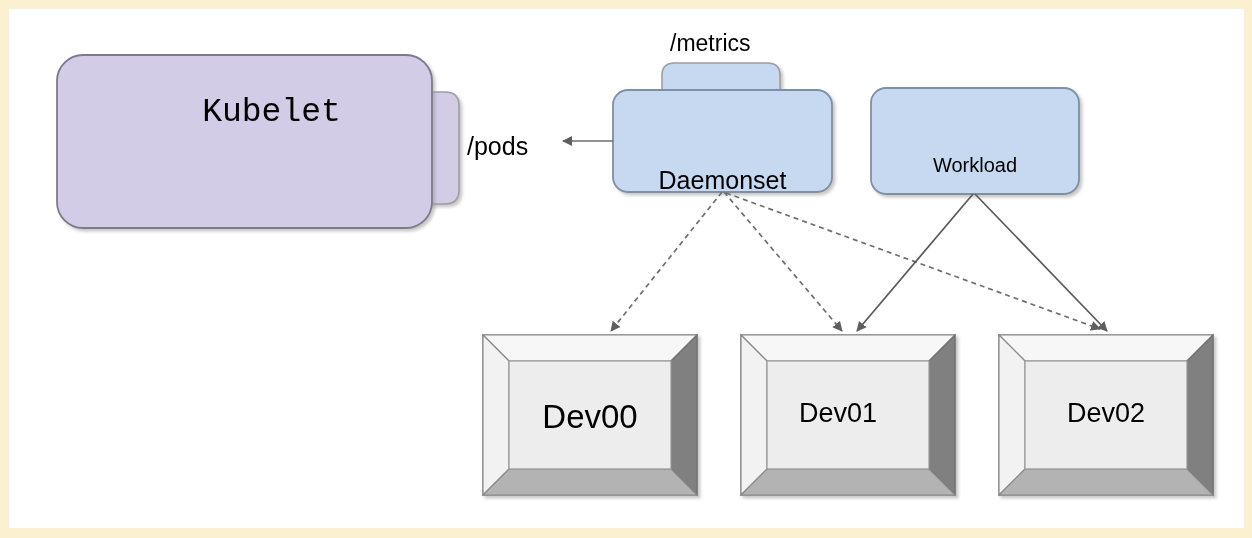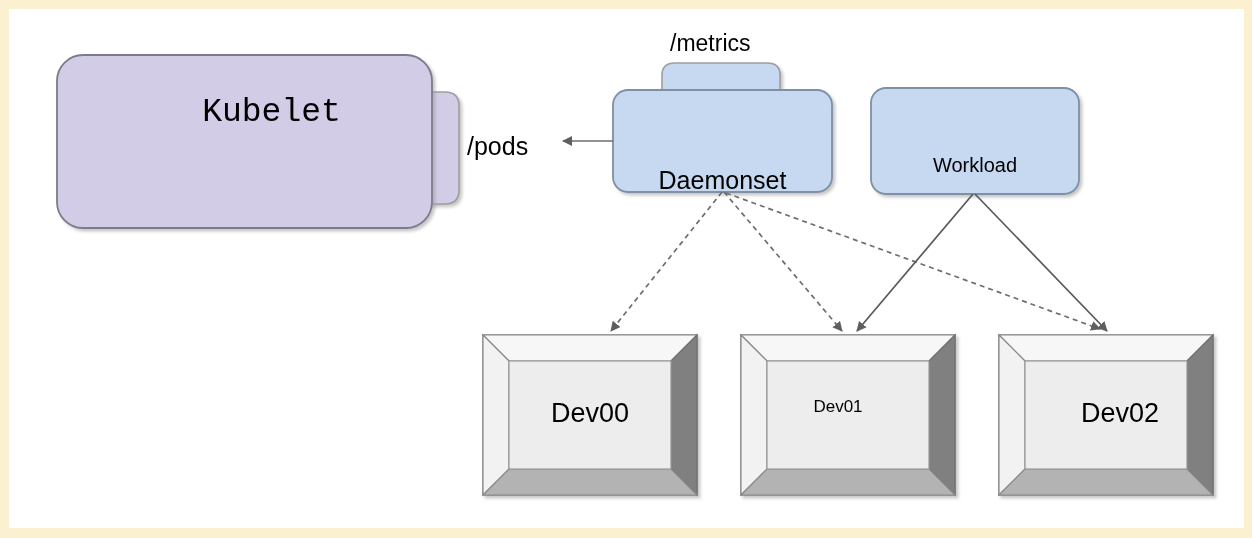--- a/index.html
+++ b/index.html
@@ -148,20 +148,20 @@
     <div class="edge-label" style="left:661px; top:21px; font-size:23px;">/metrics</div>
 
     <div class="node-label" style="left:604px; top:96px; width:219px; font-size:25px;">
       <div>Daemonset</div>
     </div>
 
     <div class="node-label" style="left:862px; top:96px; width:208px; font-size:20px;">
       <div>Workload</div>
     </div>
 
-    <div class="node-label" style="left:500px; top:388px; width:162px; font-size:27px;">Dev00</div>
+    <div class="node-label" style="left:500px; top:388px; width:162px; font-size:33px;">Dev00</div>
 
-    <div class="node-label" style="left:758px; top:388px; width:142px; font-size:17px;">Dev01</div>
+    <div class="node-label" style="left:758px; top:388px; width:142px; font-size:27px;">Dev01</div>
 
-    <div class="node-label" style="left:1016px; top:388px; width:190px; font-size:27px;">Dev02</div>
+    <div class="node-label" style="left:1016px; top:388px; width:162px; font-size:27px;">Dev02</div>
 
   </div>
 </div>
 
 </body></html>

